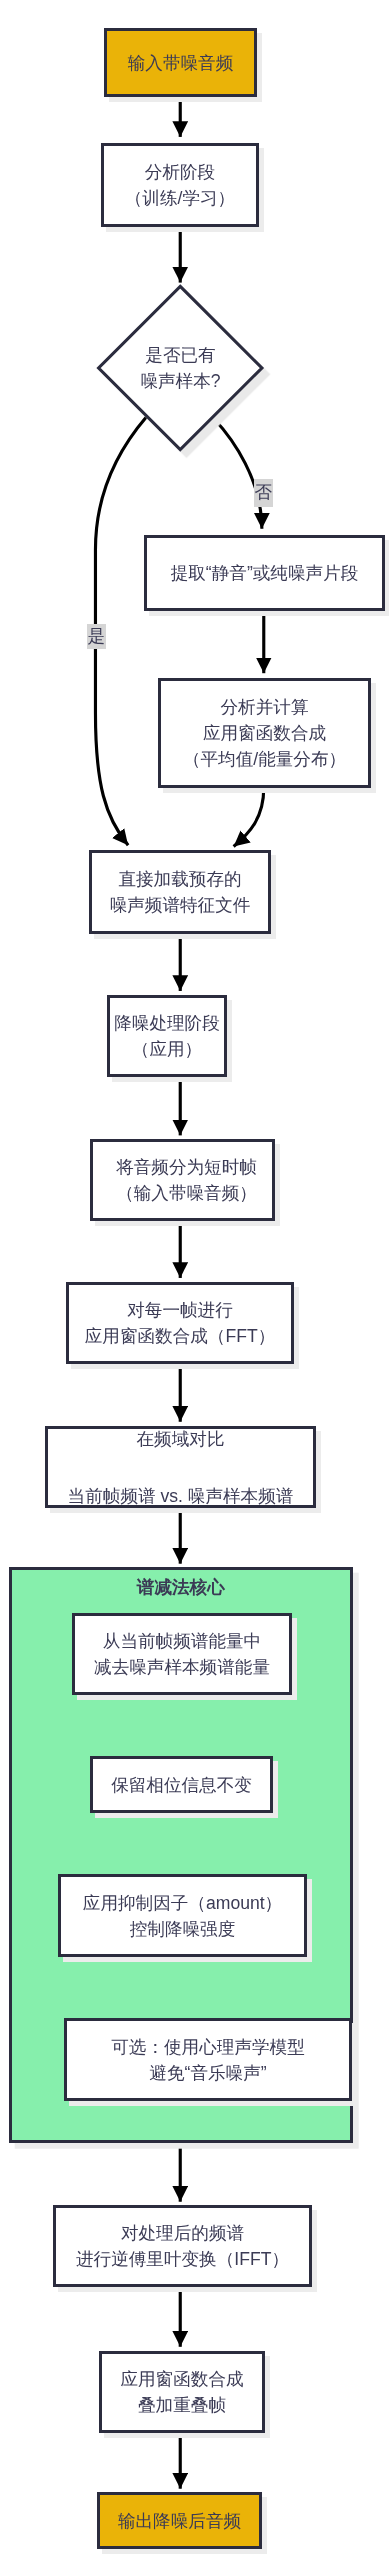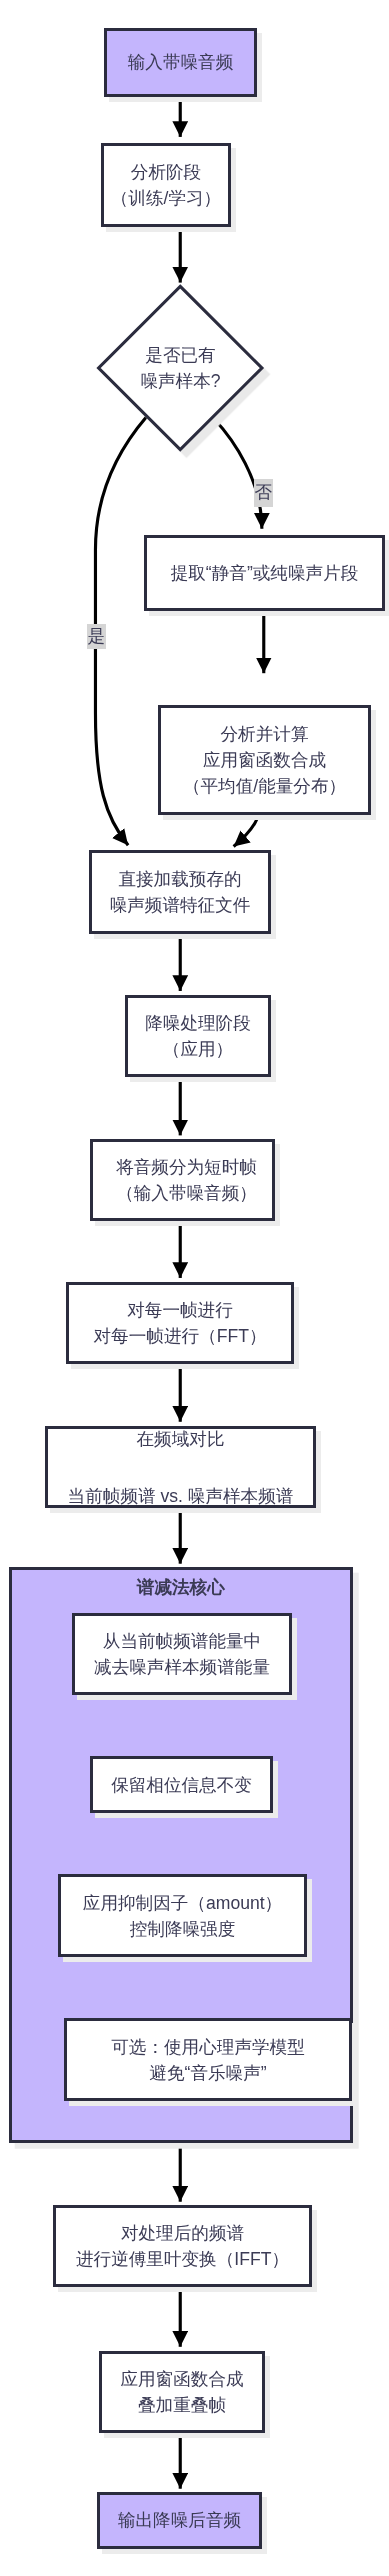--- a/index.html
+++ b/index.html
@@ -26,25 +26,25 @@
     display:flex;
     flex-direction:column;
     justify-content:center;
     align-items:center;
     text-align:center;
     font-size:17.6px;
     line-height:26px;
     z-index:2;
   }
   .node span{display:block;white-space:nowrap;}
-  .green{background:#c4b5fd;font-family:Liberation Mono, monospace;}
+  .green{background:#eab308;}
   .container{
     position:absolute;
     box-sizing:border-box;
-    background:#c4b5fd;
+    background:#86efac;
     border:3.1px solid #2b2c3e;
     box-shadow:5.7px 5.7px 0 #ececec;
     z-index:1;
   }
   .container-title{
     position:absolute;
     left:0;right:0;
     top:5px;
     text-align:center;
     font-size:17.6px;
@@ -100,65 +100,65 @@
   </svg>
 
   <svg class="diamond-svg" width="390" height="2576" viewBox="0 0 621 4102">
     <polygon points="287,456 417,586 287,716 157,586" fill="#ffffff" stroke="#2b2c3e" stroke-width="5" style="filter:drop-shadow(10px 10px 0 #e9e9e9);"></polygon>
   </svg>
 
   <div class="node green" style="left:104px;top:28px;width:153px;height:69px;">
     <span>输入带噪音频</span>
   </div>
 
-  <div class="node" style="left:101px;top:143px;width:130px;height:84px;">
+  <div class="node" style="left:101px;top:143px;width:158px;height:84px;">
     <span>分析阶段</span>
     <span>（训练/学习）</span>
   </div>
 
   <div class="diamond-text">
     <span>是否已有</span>
     <span>噪声样本?</span>
   </div>
 
   <div class="branch-label" style="left:254px;top:479px;width:17.6px;">
     <span>否</span>
   </div>
   <div class="branch-label" style="left:87px;top:624px;width:17.6px;padding:3.8px 0.6px;">
     <span>是</span>
   </div>
 
   <div class="node" style="left:144px;top:535px;width:241px;height:76px;">
     <span>提取“静音”或纯噪声片段</span>
   </div>
 
-  <div class="node" style="left:158px;top:678px;width:213px;height:110px;margin-top:27px;">
+  <div class="node" style="left:158px;top:678px;width:213px;height:110px;">
     <span>分析并计算</span>
     <span>应用窗函数合成</span>
     <span>（平均值/能量分布）</span>
   </div>
 
   <div class="node" style="left:89px;top:850px;width:182px;height:84px;">
     <span>直接加载预存的</span>
     <span>噪声频谱特征文件</span>
   </div>
 
-  <div class="node" style="left:107px;top:995px;width:146px;height:82px;margin-left:18px;">
+  <div class="node" style="left:107px;top:995px;width:120px;height:82px;">
     <span>降噪处理阶段</span>
     <span>（应用）</span>
   </div>
 
   <div class="node" style="left:90px;top:1139px;width:185px;height:82px;padding-left:8px;">
     <span>将音频分为短时帧</span>
     <span>（输入带噪音频）</span>
   </div>
 
   <div class="node" style="left:66px;top:1282px;width:228px;height:82px;">
     <span>对每一帧进行</span>
-    <span>对每一帧进行（FFT）</span>
+    <span>应用窗函数合成（FFT）</span>
   </div>
 
   <div class="node" style="left:45px;top:1426px;width:271px;height:82px;gap:31px;">
     <span>在频域对比</span>
     <span>当前帧频谱 vs. 噪声样本频谱</span>
   </div>
 
   <div class="container" style="left:8.8px;top:1567px;width:344px;height:576px;">
     <div class="container-title">谱减法核心</div>
   </div>

